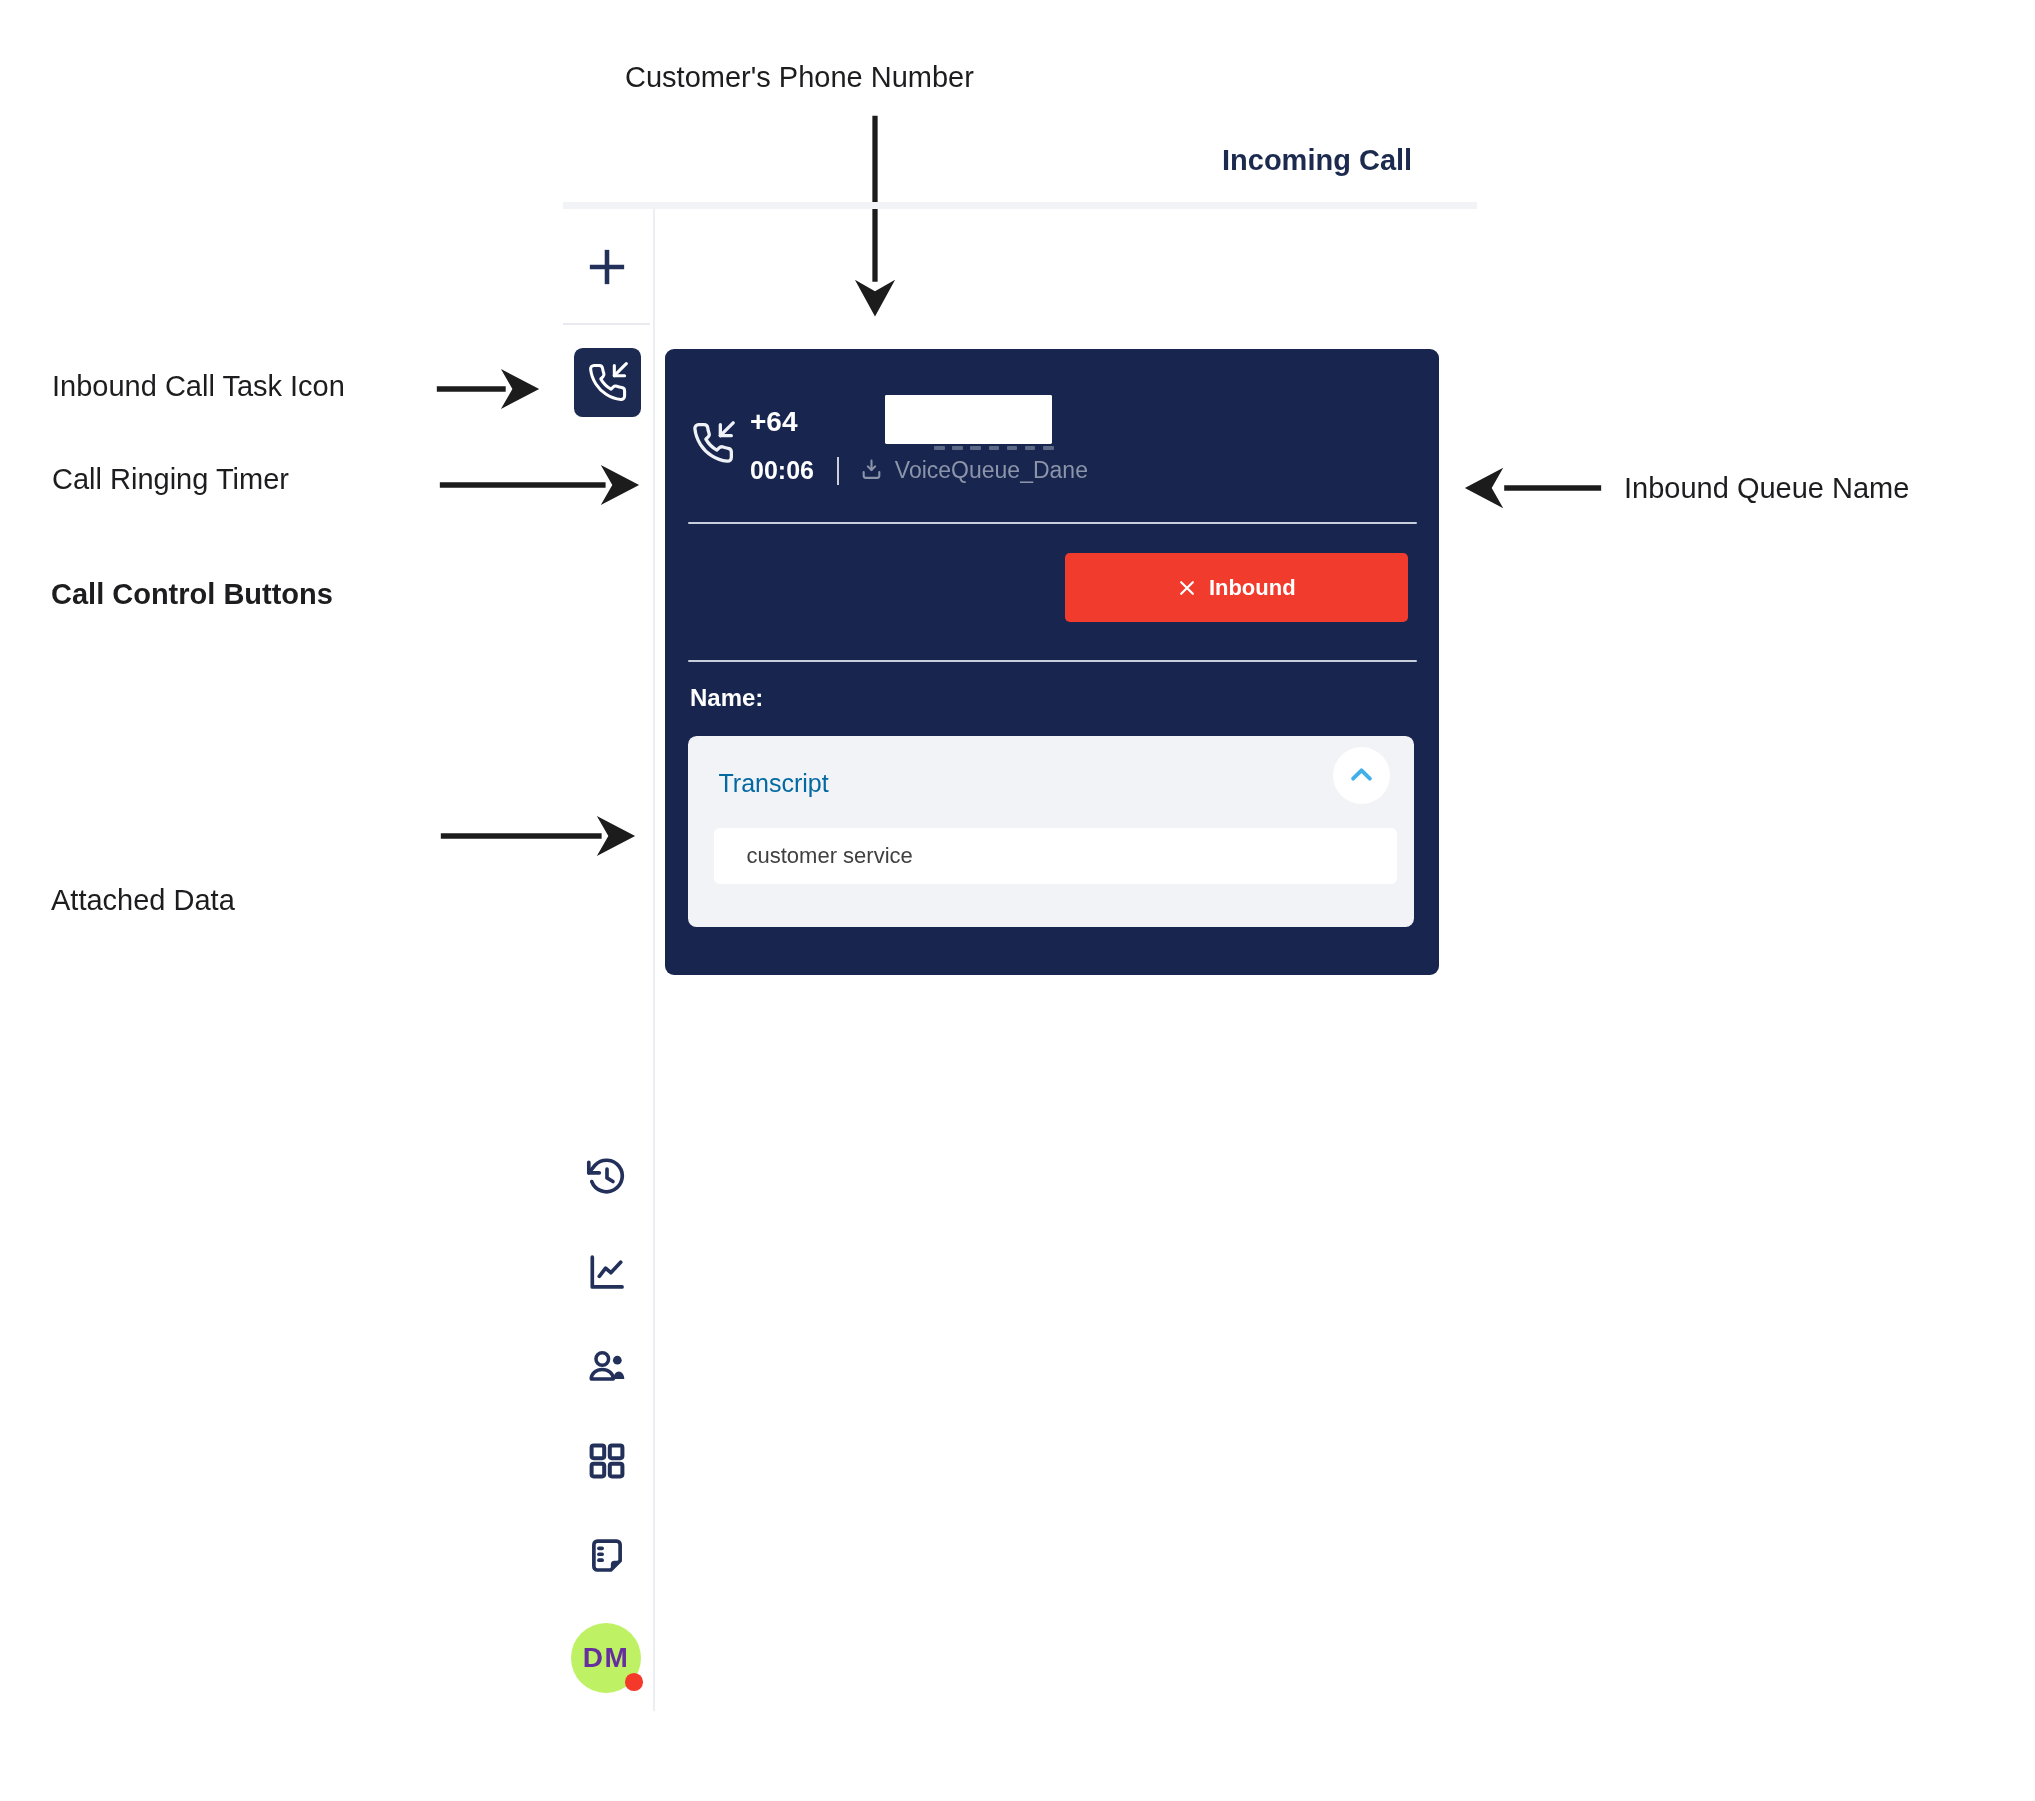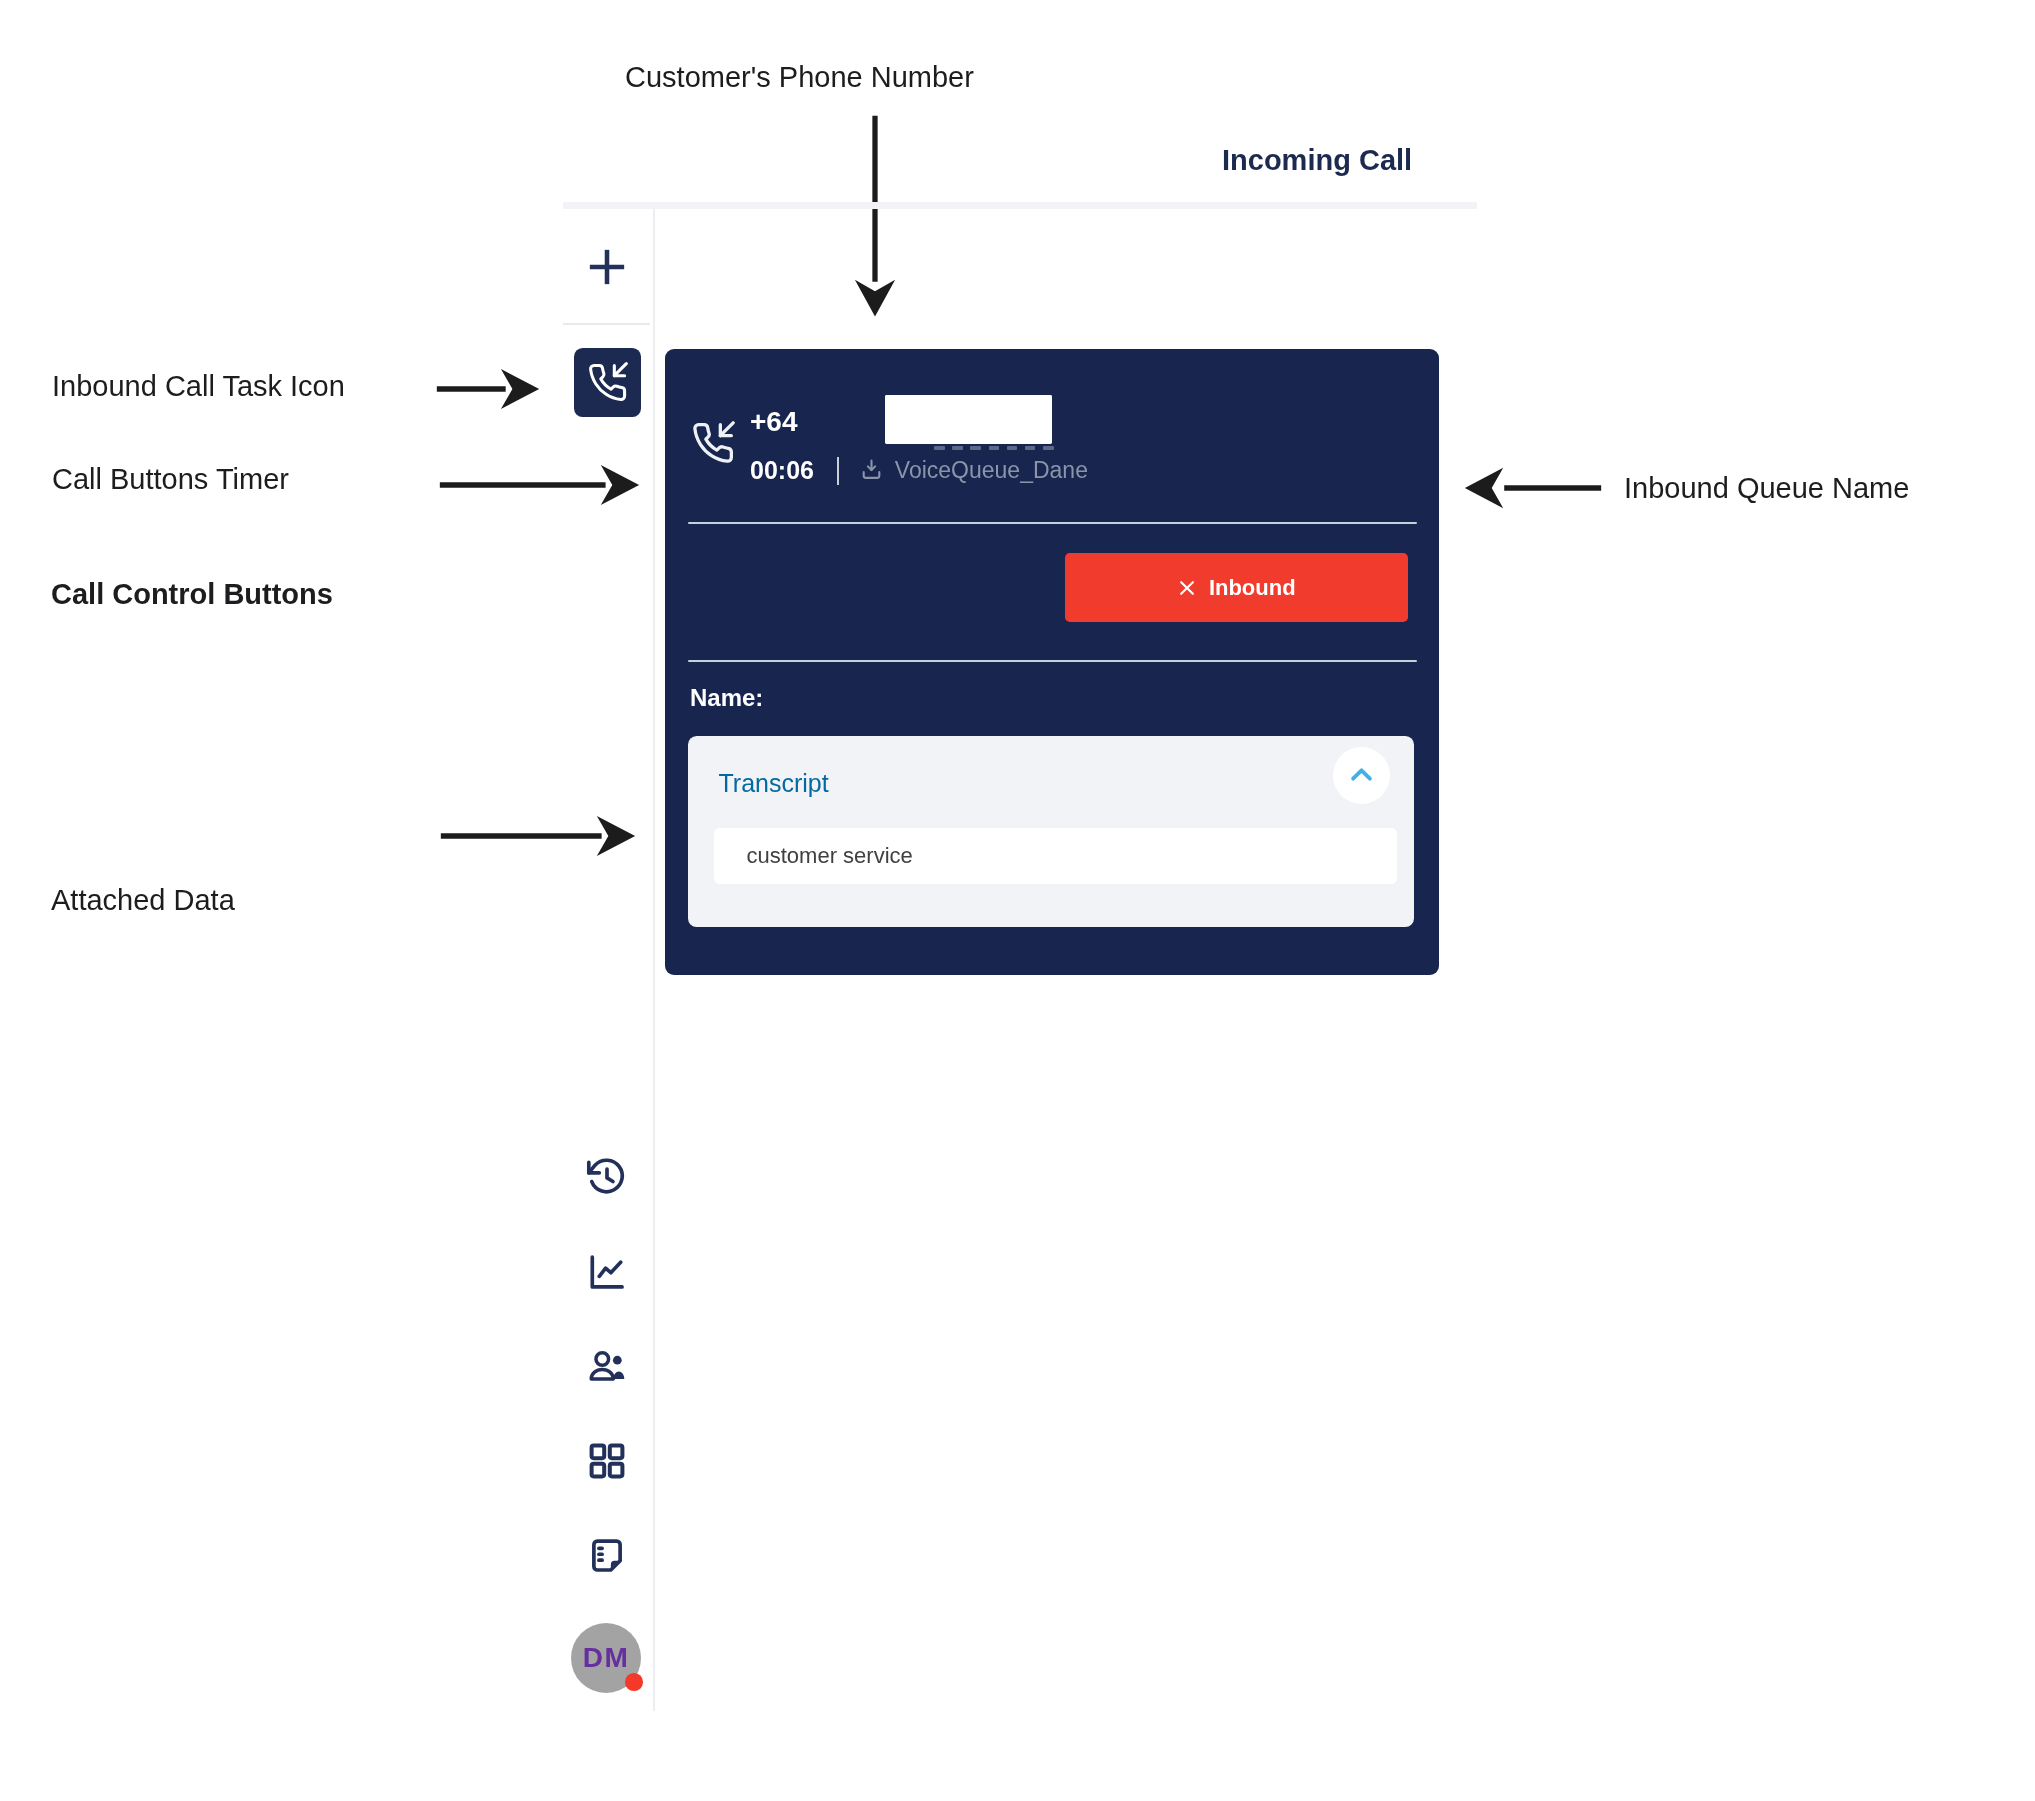--- a/index.html
+++ b/index.html
@@ -14,21 +14,21 @@
   .header-title{position:absolute;left:1222px;top:144px;font-size:29px;font-weight:bold;color:#1b2a4e;white-space:nowrap;}
   .header-strip{position:absolute;left:563px;top:202px;width:914px;height:7.2px;background:#f2f3f6;}
 
   
   .side-divider-v{position:absolute;left:653px;top:209px;width:1.9px;height:1502px;background:#edeef2;}
   .side-divider-h{position:absolute;left:563px;top:323px;width:87px;height:1.9px;background:#e8eaee;}
   .icon-btn{position:absolute;width:46px;height:46px;display:flex;align-items:center;justify-content:center;color:#22305a;cursor:pointer;}
   .icon-btn svg{width:42px;height:42px;}
   .task-tile{position:absolute;left:574px;top:348px;width:67px;height:69px;border-radius:8.6px;background:#1c2a52;display:flex;align-items:center;justify-content:center;cursor:pointer;}
   .task-tile svg{width:41px;height:41px;color:#ffffff;}
-  .avatar{position:absolute;left:571px;top:1623px;width:70px;height:70px;border-radius:50%;background:#a3a3a3;display:flex;align-items:center;justify-content:center;cursor:pointer;}
+  .avatar{position:absolute;left:571px;top:1623px;width:70px;height:70px;border-radius:50%;background:#bef264;display:flex;align-items:center;justify-content:center;cursor:pointer;}
   .avatar .initials{font-size:28px;font-weight:bold;color:#652f9e;letter-spacing:1.4px;}
   .avatar .status-dot{position:absolute;right:-1.9px;bottom:1.9px;width:17.7px;height:17.7px;border-radius:50%;background:#f4392b;}
 
   
   .call-card{position:absolute;left:665px;top:349px;width:774px;height:626px;background:#18254e;border-radius:9px;}
   .card-phone-icon{position:absolute;left:26px;top:72px;width:44px;height:44px;color:#eef1f6;}
   .phone-row{position:absolute;left:85px;top:57px;display:flex;align-items:center;}
   .phone-prefix{font-size:28px;font-weight:bold;color:#ffffff;}
   .redaction{position:absolute;left:135px;top:-11.5px;width:167px;height:49px;background:#ffffff;border-radius:1.4px;}
   .digit-remnants{position:absolute;left:184px;top:40px;display:flex;gap:7.7px;}
@@ -53,21 +53,21 @@
   .transcript-value-box{position:absolute;left:26px;top:92px;width:683px;height:56px;background:#ffffff;border-radius:5.7px;display:flex;align-items:center;}
   .transcript-value{margin-left:33px;font-size:22px;color:#404040;}
 </style>
 </head>
 <body>
 
 <div id="canvas">
 
   <div class="ann-label" style="left:625px;top:61px;">Customer's Phone Number</div>
   <div class="ann-label" style="left:52px;top:370px;">Inbound Call Task Icon</div>
-  <div class="ann-label" style="left:52px;top:463px;">Call Buttons Timer</div>
+  <div class="ann-label" style="left:52px;top:463px;">Call Ringing Timer</div>
   <div class="ann-label" style="left:51px;top:578px;font-weight:bold;">Call Control Buttons</div>
   <div class="ann-label" style="left:51px;top:848px;margin-top:36px;">Attached Data</div>
   <div class="ann-label" style="left:1624px;top:472px;">Inbound Queue Name</div>
 
   <svg class="ann-arrow" style="left:851px;top:113px;" width="48" height="206" viewBox="0 0 100 430">
     <line x1="50" y1="6" x2="50" y2="352" stroke="#1c1c1c" stroke-width="11"></line>
     <polygon points="50,425 8,348 50,372 92,348" fill="#1c1c1c"></polygon>
   </svg>
   <svg class="ann-arrow" style="left:433px;top:365px;" width="110" height="48" viewBox="0 0 230 100">
     <line x1="8" y1="50" x2="152" y2="50" stroke="#1c1c1c" stroke-width="11"></line>

